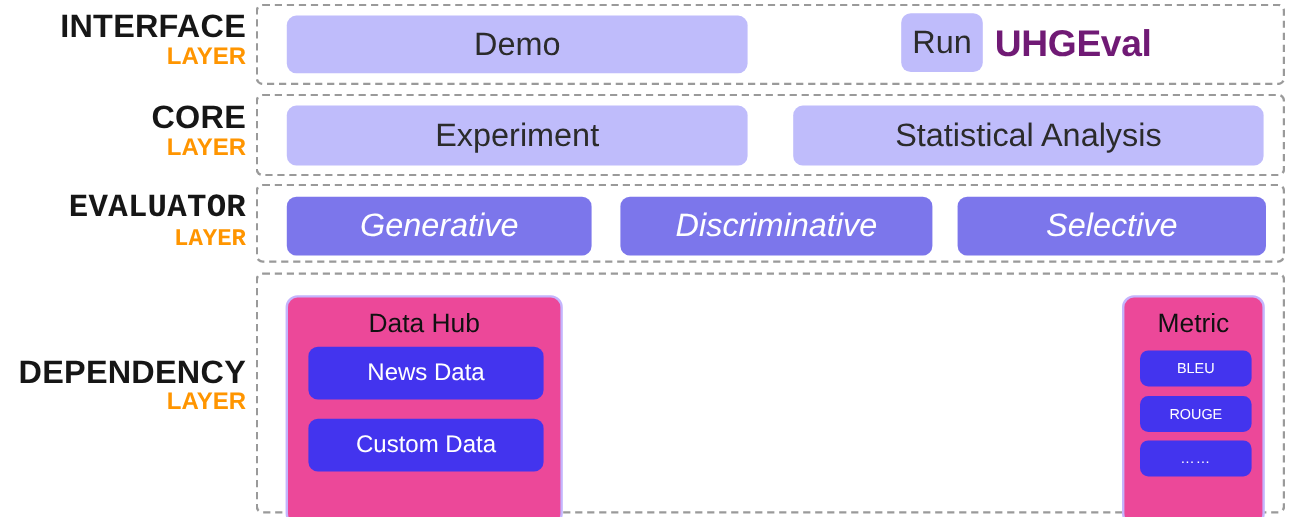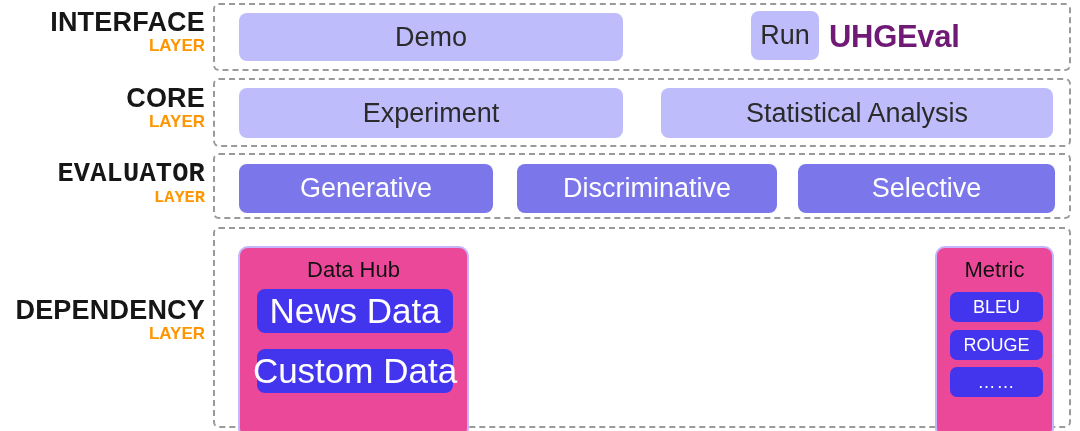--- a/index.html
+++ b/index.html
@@ -6,39 +6,39 @@
   html,body { background:#ffffff; }
   .canvas {
     position:relative; width:1080px; height:431px;
     background:#ffffff; overflow:hidden;
     font-family:"Liberation Sans", sans-serif;
   }
 
   
   .layer-label { position:absolute; left:0; width:205px; text-align:right; }
   .layer-name { font-size:27px; font-weight:bold; color:#161616; letter-spacing:0.2px; line-height:1.05; }
-  .layer-sub  { font-size:17px; font-weight:bold; color:#ff9500; line-height:1.15; }
+  .layer-sub  { font-size:20px; font-weight:bold; color:#ff9500; line-height:1.15; }
 
   
   .row {
     position:absolute; left:213px; width:858px;
     border:2px dashed #9a9a9a; border-radius:6px; background:#fff;
   }
   .row1 { top:3px;   height:68px; }
   .row2 { top:78px;  height:69px; }
-  .row3 { top:153px; height:66px; }
+  .row3 { top:153px; height:66px;font-style:italic; }
   .row4 { top:227px; height:201px; }
 
   .pill {
     position:absolute; display:flex; align-items:center; justify-content:center;
     border-radius:8px; white-space:nowrap;text-align:right;
   }
   .lav   { background:#bfbcfb; color:#2b2b2b; font-size:27px; }
   .mpurp { background:#7c76eb; color:#ffffff; font-size:27px; }
-  .blue  { background:#4334ee; color:#ffffff; font-size:35px; }
+  .blue  { background:#4334ee; color:#ffffff; font-size:20px; }
   .blk   { background:#000000; color:#ffffff; font-size:28px; }
 
   
   .demo  { left:24px; top:8px; width:384px; height:48px; }
   .run   { left:536px; top:6px; width:68px; height:49px; }
   .brand { position:absolute; left:614px; top:0; height:64px; display:flex; align-items:center;
            font-size:31px; font-weight:bold; color:#701a75; letter-spacing:-0.3px; }
 
   
   .experiment  { left:24px;  top:8px; width:384px; height:50px; }
@@ -61,21 +61,21 @@
 
   .news   { left:17px; top:41px;  width:196px; height:44px; }
   .custom { left:17px; top:101px; width:196px; height:44px; }
 
   .chatglm { left:13px;  top:43px;  width:152px; height:48px; }
   .xinyu   { left:175px; top:43px;  width:110px; height:48px; }
   .gpt     { left:293px; top:43px;  width:153px; height:48px; }
   .mconf   { left:13px;  top:104px; width:187px; height:49px; border-radius:9px; }
   .ptemp   { left:207px; top:104px; width:239px; height:49px; border-radius:9px; }
 
-  .metric .pill { font-size:18px; border-radius:7px; }
+  .metric .pill { font-size:12px; border-radius:7px; }
   .bleu  { left:13px; top:44px;  width:93px; height:30px; }
   .rouge { left:13px; top:82px;  width:93px; height:30px; }
   .mdots { left:13px; top:119px; width:93px; height:30px; font-size:14px; letter-spacing:1px; }
 
   .lbl-interface  { top:8px; }
   .lbl-core       { top:84px; }
   .lbl-evaluator  { top:160px;font-family:Liberation Mono, monospace; }
   .lbl-dependency { top:296px; }
 </style>
 </head>

